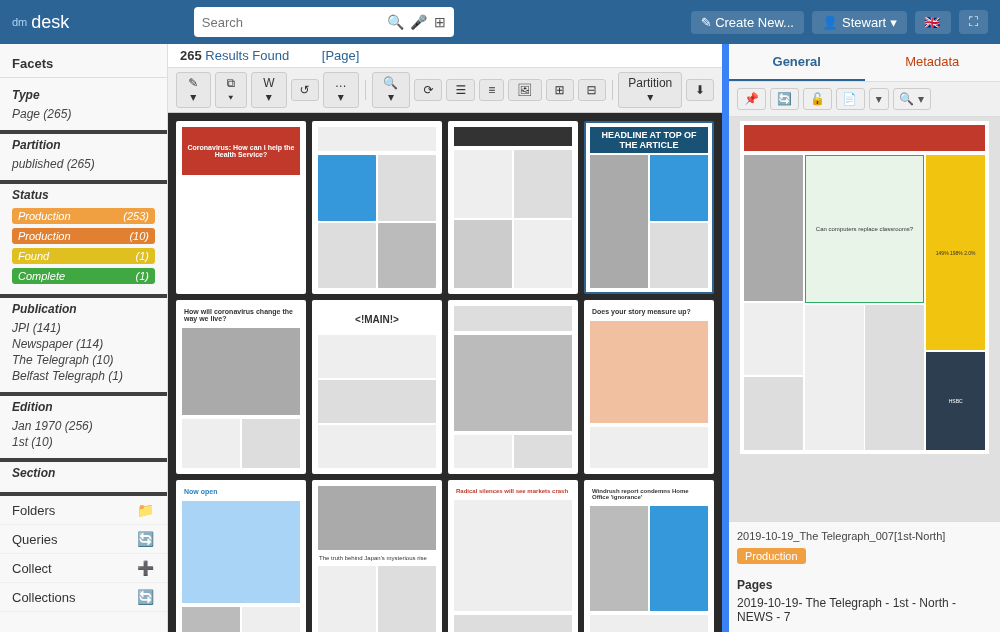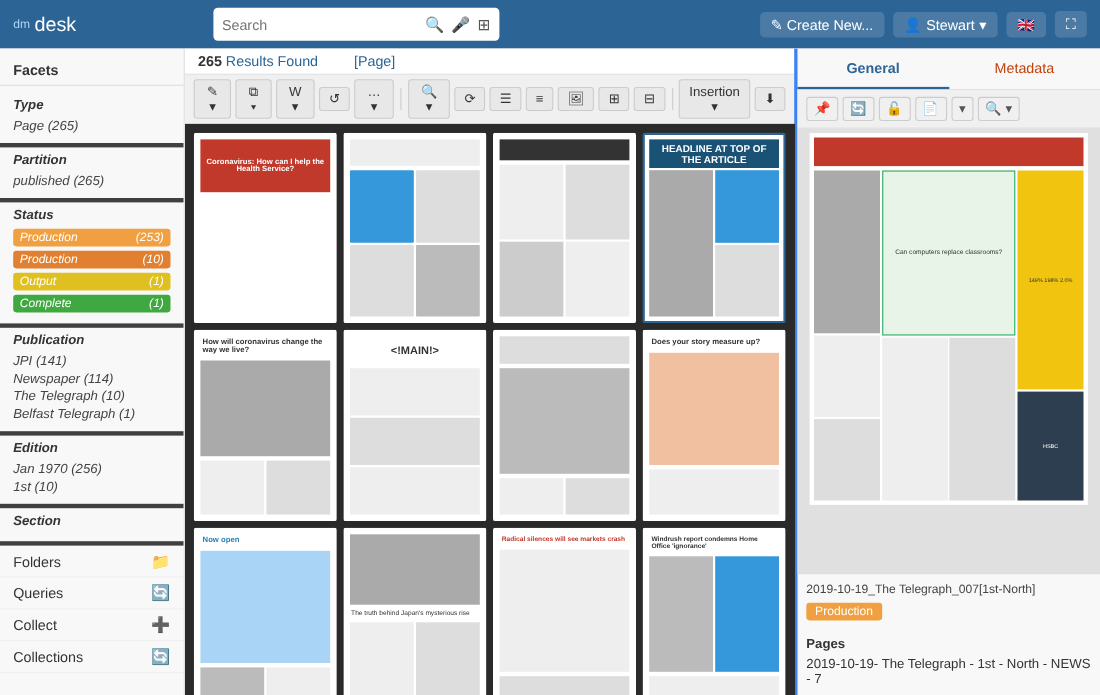--- a/index.html
+++ b/index.html
@@ -184,21 +184,21 @@
       flex-direction: column;
       padding: 4px;
       gap: 2px;
       overflow: hidden;
     }
 
     
     .right-panel {
       width: 278px;
       background: #f8f8f8;
-      border-left: 3px solid #3b82f6;
+      border-left: 7px solid #3b82f6;
       display: flex;
       flex-direction: column;
       flex-shrink: 0;
     }
     .right-panel-tabs {
       display: flex;
       border-bottom: 1px solid #ddd;
     }
     .panel-tab {
       flex: 1;
@@ -323,21 +323,21 @@
       <div class="facet-group-title">Status</div>
       <div class="status-badge status-orange">
         <span>Production</span>
           <span>(253)</span>
       </div>
       <div class="status-badge status-orange2">
         <span>Production</span>
           <span>(10)</span>
       </div>
       <div class="status-badge status-yellow">
-        <span>Output</span>
+        <span>Found</span>
           <span>(1)</span>
       </div>
       <div class="status-badge status-green">
         <span>Complete</span>
           <span>(1)</span>
       </div>
     </div>
 
     <div class="facet-group">
       <div class="facet-group-title">Publication</div>
@@ -403,21 +403,21 @@
       <button class="toolbar-btn">… ▾</button>
       <div class="toolbar-separator"></div>
       <button class="toolbar-btn">🔍 ▾</button>
       <button class="toolbar-btn">⟳</button>
       <button class="toolbar-btn">☰</button>
       <button class="toolbar-btn">≡</button>
       <button class="toolbar-btn">🖼</button>
       <button class="toolbar-btn">⊞</button>
       <button class="toolbar-btn">⊟</button>
       <div class="toolbar-separator"></div>
-      <button class="toolbar-btn">Insertion ▾</button>
+      <button class="toolbar-btn">Partition ▾</button>
       <button class="toolbar-btn">⬇</button>
     </div>
 
     <div class="grid-area">
       <div class="grid-container">
 
         <div class="grid-item">
           <div class="page-thumbnail">
             <div style="background:#c0392b;height:30%;display:flex;align-items:center;justify-content:center;color:white;font-size:7px;font-weight:bold;text-align:center;padding:2px;">Coronavirus: How can I help the Health Service?</div>
           </div>

